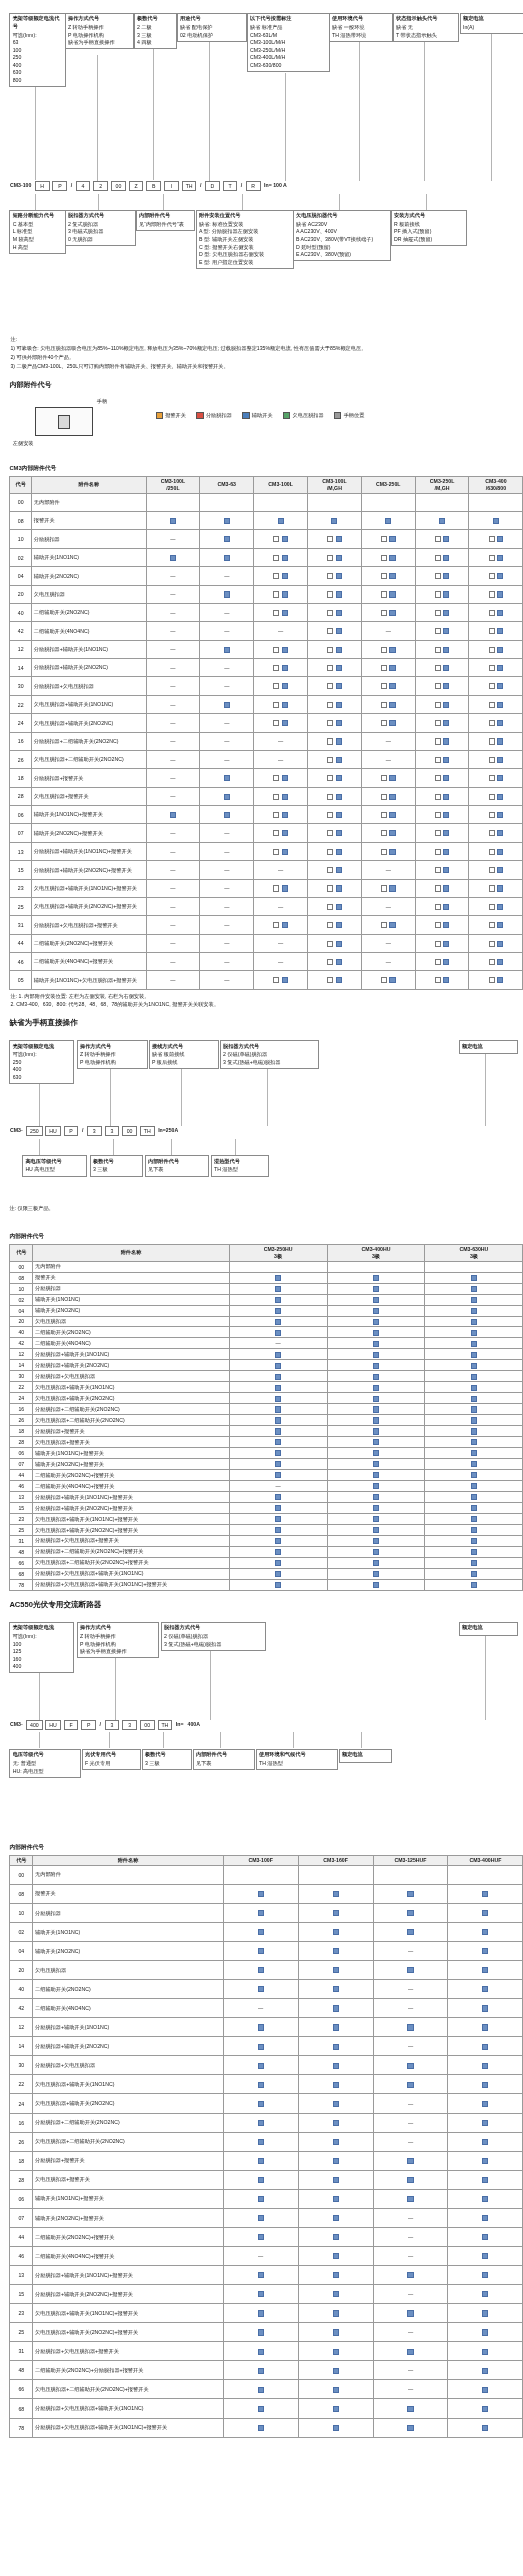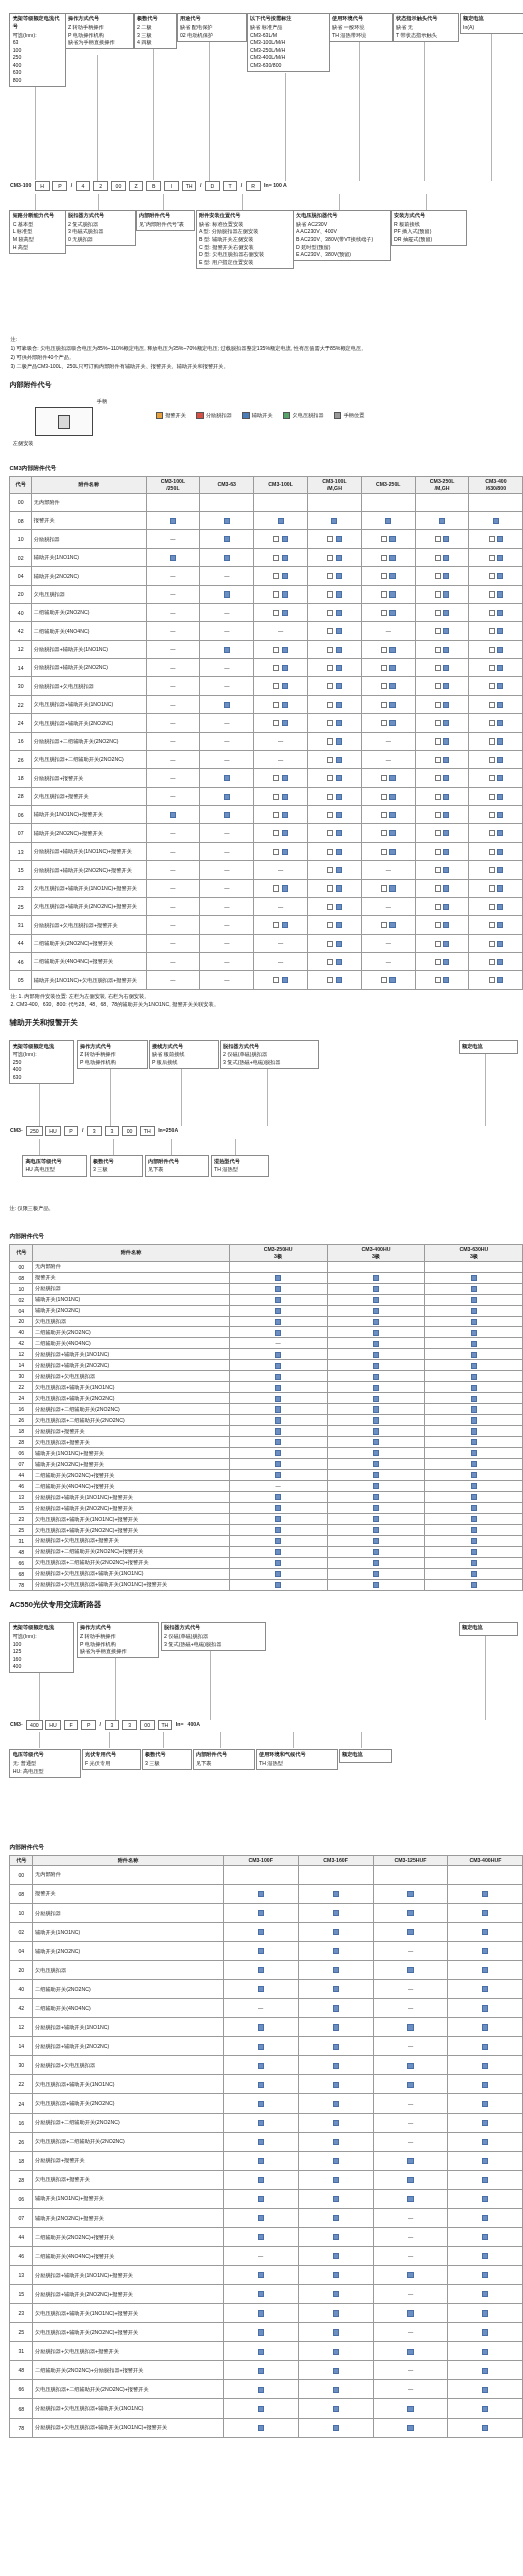--- a/index.html
+++ b/index.html
@@ -531,21 +531,21 @@
           <td class="avail"><span class="bx"></span><span class="bx f"></span></td>
           <td class="avail"><span class="bx"></span><span class="bx f"></span></td>
         </tr>
       </tbody>
     </table>
   <div class="tnotes">
     <div>注: 1. 内部附件安装位置: 左栏为左侧安装, 右栏为右侧安装。</div>
     <div>2. CM3-400、630、800: 代号28、48、68、78的辅助开关为1NO1NC, 报警开关关联安装。</div>
   </div>
 
-  <h2 class="sec">辅助开关和报警开关</h2>
+  <h2 class="sec">缺省为手柄直接操作</h2>
   <div class="diagram" style="height:192px;">
     <div class="dbox" style="left:4.7px;top:7px;width:58px;">
       <div class="t">壳架等级额定电流</div>
       <div class="l">可选(Inm):
 250
 400
 630</div>
     </div>
     <div class="dbox" style="left:72px;top:7px;width:65px;">
       <div class="t">操作方式代号</div>

